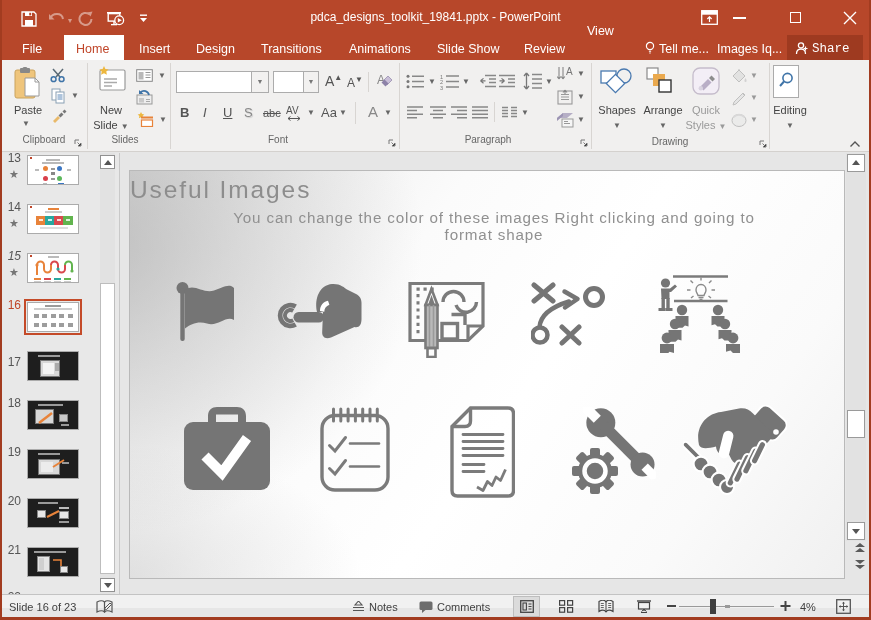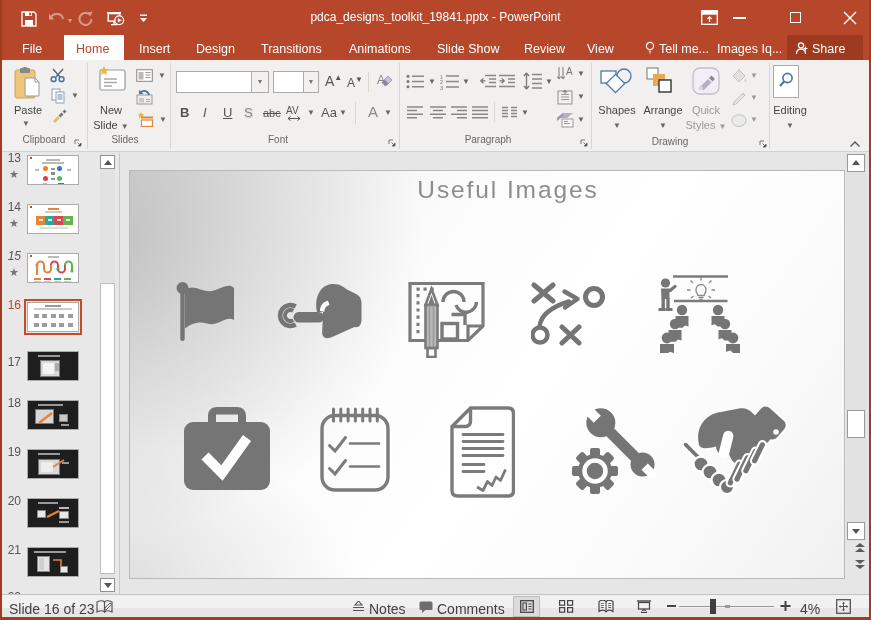--- a/index.html
+++ b/index.html
@@ -65,34 +65,34 @@
 <div class="abs" style="left:0;top:35px;width:871px;height:25px;background:#b7472a;"></div>
 <div class="abs" style="left:64px;top:35px;width:60px;height:25px;background:#ffffff;"></div>
 <div class="abs" style="top:42px;left:22px;color:#fff;font-size:12.5px;">File</div>
 <div class="abs" style="top:42px;left:76px;color:#c0462a;font-size:12.5px;">Home</div>
 <div class="abs" style="top:42px;left:139px;color:#fff;font-size:12.5px;">Insert</div>
 <div class="abs" style="top:42px;left:196px;color:#fff;font-size:12.5px;">Design</div>
 <div class="abs" style="top:42px;left:261px;color:#fff;font-size:12.5px;">Transitions</div>
 <div class="abs" style="top:42px;left:349px;color:#fff;font-size:12.5px;">Animations</div>
 <div class="abs" style="top:42px;left:437px;color:#fff;font-size:12.5px;">Slide Show</div>
 <div class="abs" style="top:42px;left:524px;color:#fff;font-size:12.5px;">Review</div>
-<div class="abs" style="top:42px;left:587px;color:#fff;font-size:12.5px;">View</div>
+<div class="abs" style="top:24px;left:587px;color:#fff;font-size:12.5px;">View</div>
 <svg class="abs" style="left:644px;top:41px;" width="12" height="15" viewBox="0 0 12 15">
   <circle cx="6" cy="5" r="3.6" fill="none" stroke="#fff" stroke-width="1.2"></circle>
   <path d="M4.7 8.5 h2.6 M4.9 10.3 h2.2 M5.3 12 h1.4" stroke="#fff" stroke-width="1.1"></path>
 </svg>
 <div class="abs" style="top:42px;left:659px;color:#fff;font-size:12.5px;">Tell me...</div>
 <div class="abs" style="top:42px;left:717px;color:#fff;font-size:12.5px;">Images Iq...</div>
 <div class="abs" style="left:787px;top:35px;width:76px;height:25px;background:#9e3a20;"></div>
 <svg class="abs" style="left:795px;top:41px;" width="14" height="14" viewBox="0 0 14 14">
   <circle cx="6" cy="4.4" r="2.6" fill="none" stroke="#fff" stroke-width="1.3"></circle>
   <path d="M1.5 13 c0-3 2-4.8 4.5-4.8 2.5 0 4.5 1.8 4.5 4.8" fill="none" stroke="#fff" stroke-width="1.3"></path>
   <path d="M10.5 5.5 v4 M8.5 7.5 h4" stroke="#fff" stroke-width="1.2"></path>
 </svg>
-<div class="abs" style="top:42px;left:812px;color:#fff;font-size:12.5px;">Share</div>
+<div class="abs" style="top:42px;left:812px;color:#fff;font-size:12.5px;font-family:Liberation Mono, monospace;">Share</div>
 
 <div class="abs" id="ribbon" style="left:0;top:60px;width:871px;height:92px;background:#f1f0ef;border-bottom:1px solid #d4d1ce;font-size:11px;color:#444;">
 
   <div class="abs" style="left:87px;top:3px;width:1px;height:86px;background:#d8d5d2;"></div>
   <div class="abs" style="left:170px;top:3px;width:1px;height:86px;background:#d8d5d2;"></div>
   <div class="abs" style="left:399px;top:3px;width:1px;height:86px;background:#d8d5d2;"></div>
   <div class="abs" style="left:591px;top:3px;width:1px;height:86px;background:#d8d5d2;"></div>
   <div class="abs" style="left:769px;top:3px;width:1px;height:86px;background:#d8d5d2;"></div>
 
   <svg class="abs" style="left:13px;top:7px;" width="30" height="36" viewBox="0 0 30 36">
@@ -460,21 +460,22 @@
   .star { left:7px; font-size:11px; color:#757575; }
   .thumb { left:25px; width:52px; height:30px; background:#fff; border:1px solid #ababab; overflow:hidden; }
   .thumb.dark { background:#1e1e1e; }
   .tl { height:2px; background:#b9b9b9; }
 </style>
 <div class="abs" style="left:119px;top:153px;width:1px;height:441px;background:#c9c9c9;"></div>
 
 <div class="abs" id="canvasarea" style="left:120px;top:153px;width:749px;height:441px;background:#e6e6e6;">
 
   <div class="abs" id="slide" style="left:9px;top:17px;width:716px;height:409px;border:1px solid #b9b9b9;background:radial-gradient(ellipse 60% 95% at -4% 18%, rgba(158,158,158,.5), rgba(158,158,158,0) 75%),radial-gradient(ellipse 45% 45% at 0% 100%, rgba(185,185,185,.38), rgba(185,185,185,0) 72%),linear-gradient(125deg, #e2e2e2 0%, #f0f0f0 16%, #fbfbfb 34%, #ffffff 55%, #fafafa 80%, #f0f0f0 100%);overflow:hidden;">
-    <div class="abs" style="left:12px;top:5px;width:716px;text-align:center;font-size:24.5px;letter-spacing:1.9px;color:#8d8d8d;padding-left:16px;">Useful Images</div>
+    <div class="abs" style="left:0;top:5px;width:716px;text-align:left;font-size:24.5px;letter-spacing:1.9px;color:#8d8d8d;">Useful Images</div>
+    <div class="abs" style="left:64px;top:39px;width:600px;text-align:center;font-size:15.2px;line-height:16.5px;letter-spacing:0.85px;color:#909090;">You can change the color of these images Right clicking and going to<br>format shape</div>
 
     <svg class="abs" style="left:46px;top:110px;" width="60" height="62" viewBox="0 0 60 62">
       <circle cx="6.5" cy="7" r="6" fill="#757575"></circle>
       <rect x="4.3" y="7" width="4.4" height="53" rx="2" fill="#757575"></rect>
       <path d="M9 9 C18 1.5 27 13 38 9.5 C46 7 53 2 58 7 L58 39 C50 34 42 46 31 42.5 C22 40 15 43 9 47.5 Z" fill="#757575"></path>
     </svg>
 
     <svg class="abs" style="left:146px;top:110px;" width="88" height="60" viewBox="0 0 88 60">
       <path d="M19.7 43.5 A 10.4 10.4 0 1 1 19.7 25.5" fill="none" stroke="#757575" stroke-width="4.7"></path>
       <path d="M17.25 39.26 A 5.5 5.5 0 1 1 17.25 29.74" fill="none" stroke="#757575" stroke-width="4"></path>
@@ -641,21 +642,21 @@
   <svg class="abs" style="left:735px;top:390px;" width="10" height="9" viewBox="0 0 10 9">
     <path d="M0 4 L5 0 L10 4z" fill="#5a5a5a"></path>
       <path d="M0 9 L5 5 L10 9z" fill="#5a5a5a"></path>
   </svg>
   <svg class="abs" style="left:735px;top:407px;" width="10" height="9" viewBox="0 0 10 9">
     <path d="M0 0 L5 4 L10 0z" fill="#5a5a5a"></path>
       <path d="M0 5 L5 9 L10 5z" fill="#5a5a5a"></path>
   </svg>
 </div>
 
-<div class="abs" id="statusbar" style="left:0;top:594px;width:871px;height:14px;background:#f1f1f1;border-top:1px solid #c3c3c3;font-size:14px;color:#3f3f3f;">
+<div class="abs" id="statusbar" style="left:0;top:594px;width:871px;height:14px;background:#f1f1f1;border-top:1px solid #c3c3c3;font-size:11px;color:#3f3f3f;">
   <div class="abs" style="left:9px;top:6px;">Slide 16 of 23</div>
   <svg class="abs" style="left:96px;top:5px;" width="17" height="13" viewBox="0 0 17 13">
     <path d="M1 2 C4 0.5 7 0.5 8.5 2 V12 C7 10.5 4 10.5 1 12 Z" fill="none" stroke="#555" stroke-width="1.2"></path>
     <path d="M8.5 2 C10 0.5 13 0.5 16 2 V12 C13 10.5 10 10.5 8.5 12" fill="none" stroke="#555" stroke-width="1.2"></path>
     <path d="M9 8 l5-5 1.5 1.5 -5 5 -2 0.5z" fill="#f1f1f1" stroke="#555" stroke-width="1"></path>
   </svg>
   <svg class="abs" style="left:352px;top:6px;" width="13" height="11" viewBox="0 0 13 11">
     <path d="M6.5 0 L10 4 H3 Z" fill="none" stroke="#555" stroke-width="1.1"></path>
     <path d="M1 6.5 h11 M1 9.5 h11" stroke="#555" stroke-width="1.2"></path>
   </svg>

